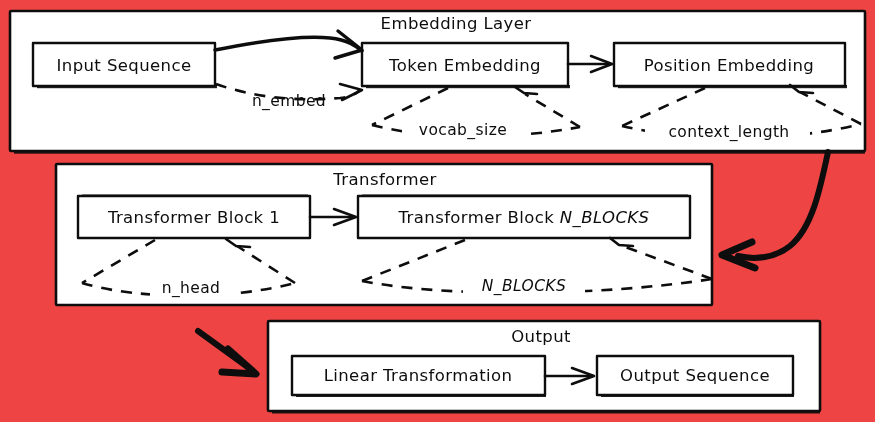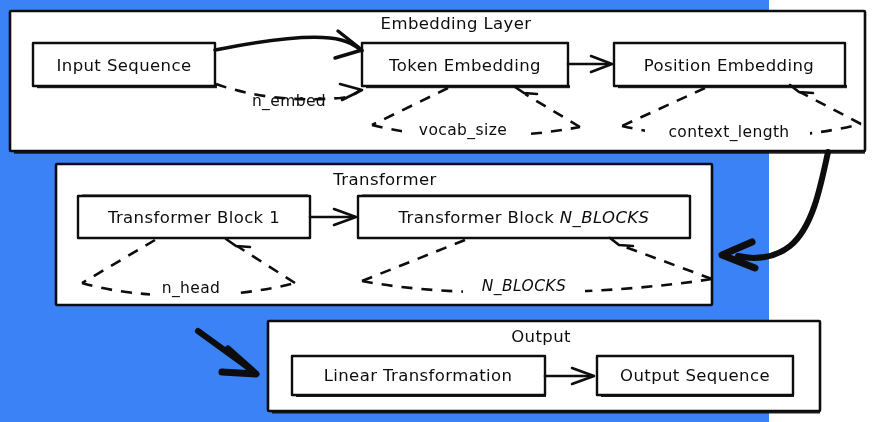--- a/index.html
+++ b/index.html
@@ -8,23 +8,23 @@
     background: #ffffff;
   }
   body {
     width: 875px;
     height: 422px;
     overflow: hidden;
     font-family: "DejaVu Sans", sans-serif;
   }
   #diagram-root {
     position: relative;
-    width: 769px;
+    width: 875px;
     height: 422px;
-    background: #3b82f6;
+    background: #ef4444;
   }
   svg.diagram {
     position: absolute;
     top: 0;
     left: 0;
     width: 875px;
     height: 422px;
   }
   .panel-rect {
     fill: #ffffff;

